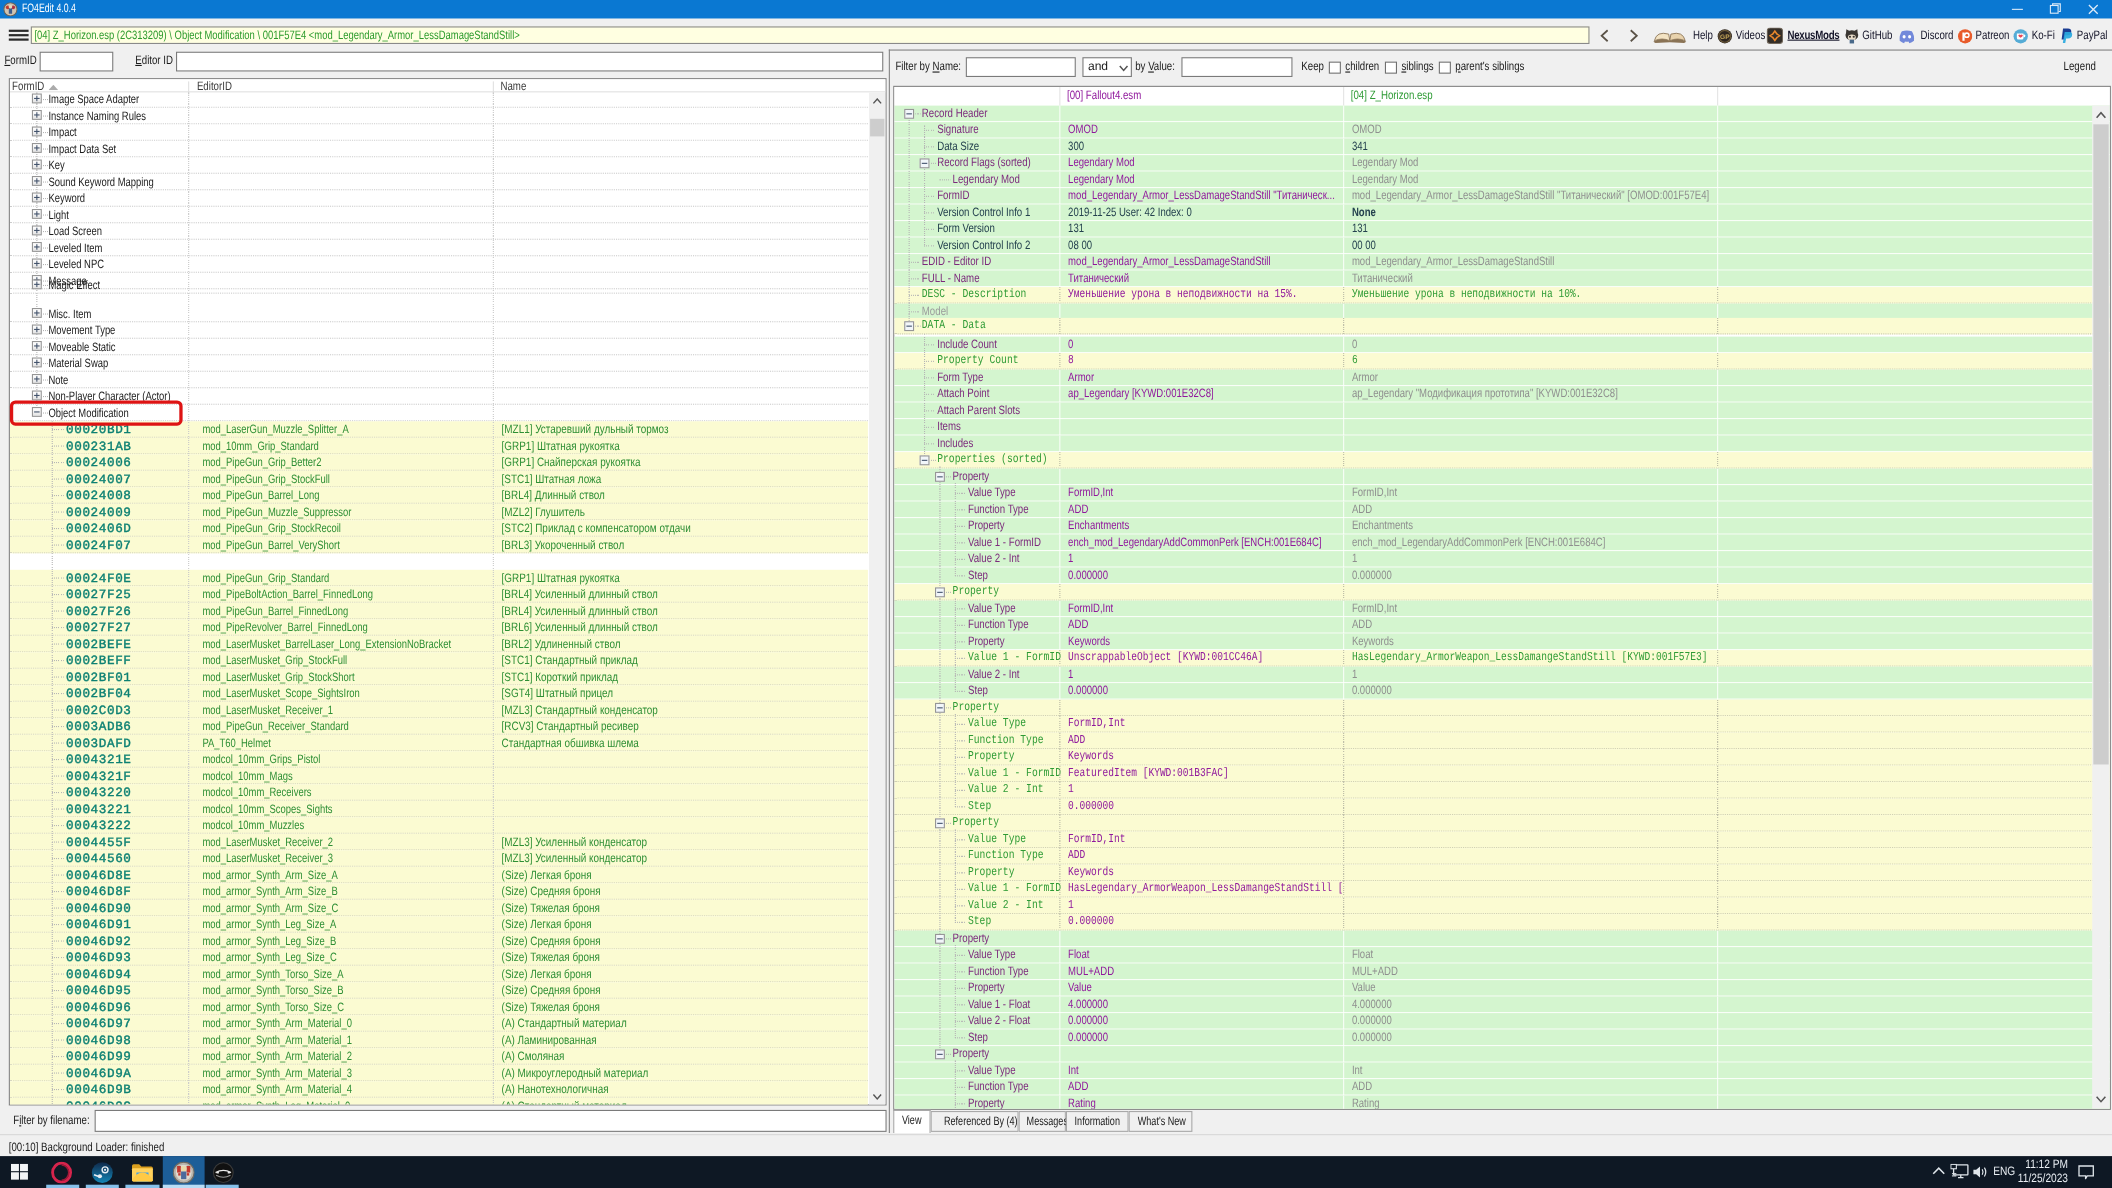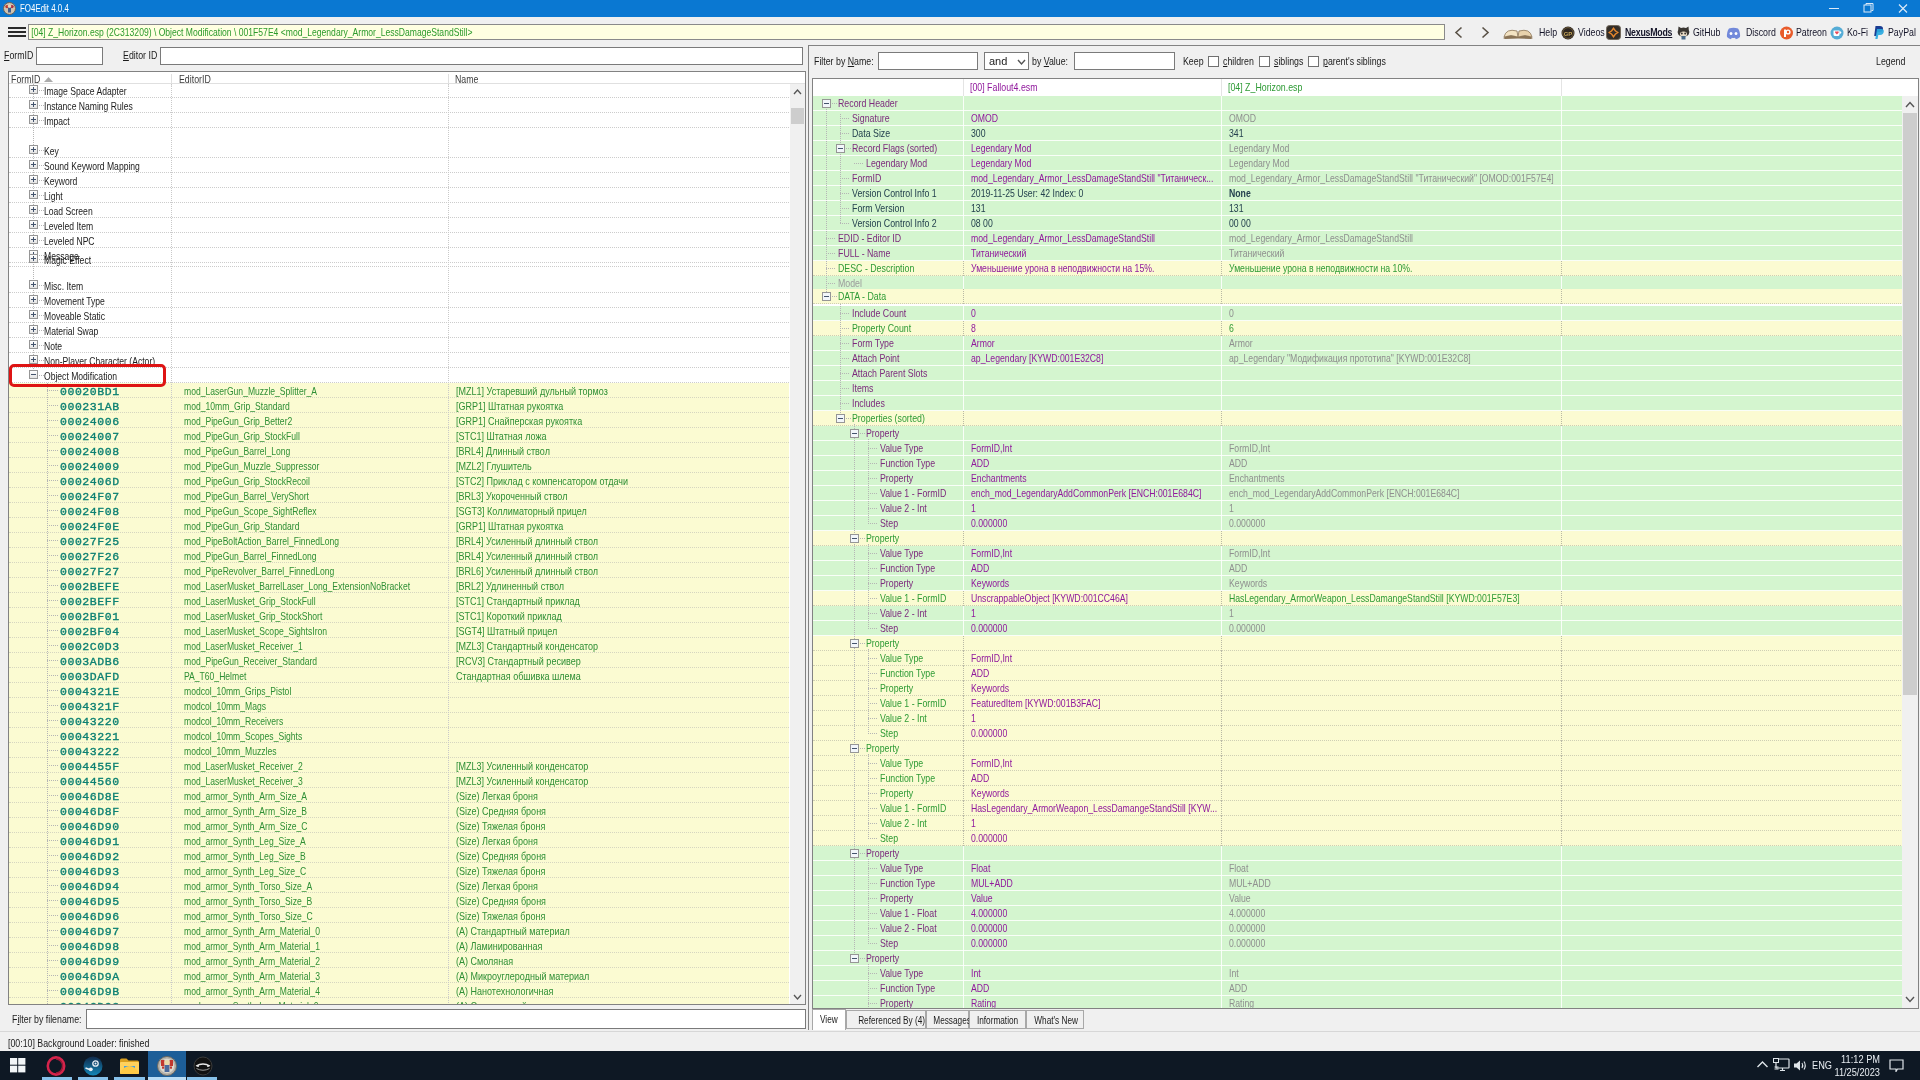--- a/index.html
+++ b/index.html
@@ -38,21 +38,21 @@
   border:3px solid #de1414; border-radius:5px; }
 .sb { position:absolute; background:#f0f0f0; }
 .sbthumb { position:absolute; background:#cdcdcd; }
 #rightframe { position:absolute; left:808px; top:45px; width:1112px; height:985px;
   border-left:1px solid #828282; border-top:1px solid #828282; background:#f0f0f0;}
 .chk { position:absolute; width:11px; height:11px; border:1px solid #707070; background:#fff; }
 #rtable { position:absolute; left:812px; top:78px; width:1107px; height:931px;
   border:1px solid #828282; background:#fff; overflow:hidden; }
 .rr { position:absolute; left:0; width:1106px; height:15px; white-space:nowrap; }
 .rr.g { background:#d4f5cf; border-bottom:1px solid rgba(255,255,255,0.85);}
-.rr.y { background:#fbfbd2; border-bottom:1px dotted #cfcfb4;}
+.rr.y { background:#fbfbd2; border-bottom:1px dotted #cfcfb4;font-family:Liberation Mono, monospace;}
 .rr .lc { position:absolute; top:1px; transform:scaleX(0.8); transform-origin:0 50%;}
 .rr .c1 { position:absolute; left:158px; top:1px; width:315px; overflow:hidden; transform:scaleX(0.79); transform-origin:0 50%;}
 .rr .c2 { position:absolute; left:416px; top:1px; width:440px; overflow:hidden; transform:scaleX(0.79); transform-origin:0 50%;}
 .cpu { color:#90189c; }
 .clp { color:#7c2a7c; }
 .cgr { color:#8f8f8f; }
 .cgn { color:#2e9b35; }
 .cdk { color:#24414e; }
 .cgy2 { color:#9b9b9b; }
 .tab { position:absolute; top:1010px; height:19px; background:#f0f0f0; border:1px solid #a8a8a8;
@@ -186,20 +186,28 @@
 <div class="nm">Instance Naming Rules</div>
     </div>
 <div class="trow" style="top:41px;border-bottom:1px dotted #cccccc">
 <div class="pbox" style="left:20px;top:2px">
         <div class="ph"></div>
         <div class="pv"></div>
       </div>
 <div class="dashh" style="left:30px;top:7px;width:6px"></div>
 <div class="nm">Impact</div>
     </div>
+<div class="trow" style="top:56px;border-bottom:1px dotted #cccccc">
+<div class="pbox" style="left:20px;top:2px">
+        <div class="ph"></div>
+        <div class="pv"></div>
+      </div>
+<div class="dashh" style="left:30px;top:7px;width:6px"></div>
+<div class="nm">Impact Data Set</div>
+    </div>
 <div class="trow" style="top:71px;border-bottom:1px dotted #cccccc">
 <div class="pbox" style="left:20px;top:2px">
         <div class="ph"></div>
         <div class="pv"></div>
       </div>
 <div class="dashh" style="left:30px;top:7px;width:6px"></div>
 <div class="nm">Key</div>
     </div>
 <div class="trow" style="top:86px;border-bottom:1px dotted #cccccc">
 <div class="pbox" style="left:20px;top:2px">
@@ -361,26 +369,20 @@
 <div class="dashh" style="left:38px;top:7px;width:11px"></div>
 <div class="fid">0002406D</div>
 <div class="eid">mod_PipeGun_Grip_StockRecoil</div>
 <div class="rnm">[STC2] Приклад с компенсатором отдачи</div>
 </div>
 <div class="trow rrow" style="top:416px;border-bottom:1px dotted #d6d6c0">
 <div class="dashh" style="left:38px;top:7px;width:11px"></div>
 <div class="fid">00024F07</div>
 <div class="eid">mod_PipeGun_Barrel_VeryShort</div>
 <div class="rnm">[BRL3] Укороченный ствол</div>
-</div>
-<div class="trow rrow" style="top:431px;border-bottom:1px dotted #d6d6c0">
-<div class="dashh" style="left:38px;top:7px;width:11px"></div>
-<div class="fid">00024F08</div>
-<div class="eid">mod_PipeGun_Scope_SightReflex</div>
-<div class="rnm">[SGT3] Коллиматорный прицел</div>
 </div>
 <div class="trow rrow" style="top:446px;border-bottom:1px dotted #d6d6c0">
 <div class="dashh" style="left:38px;top:7px;width:11px"></div>
 <div class="fid">00024F0E</div>
 <div class="eid">mod_PipeGun_Grip_Standard</div>
 <div class="rnm">[GRP1] Штатная рукоятка</div>
 </div>
 <div class="trow rrow" style="top:461px;border-bottom:1px dotted #d6d6c0">
 <div class="dashh" style="left:38px;top:7px;width:11px"></div>
 <div class="fid">00027F25</div>

